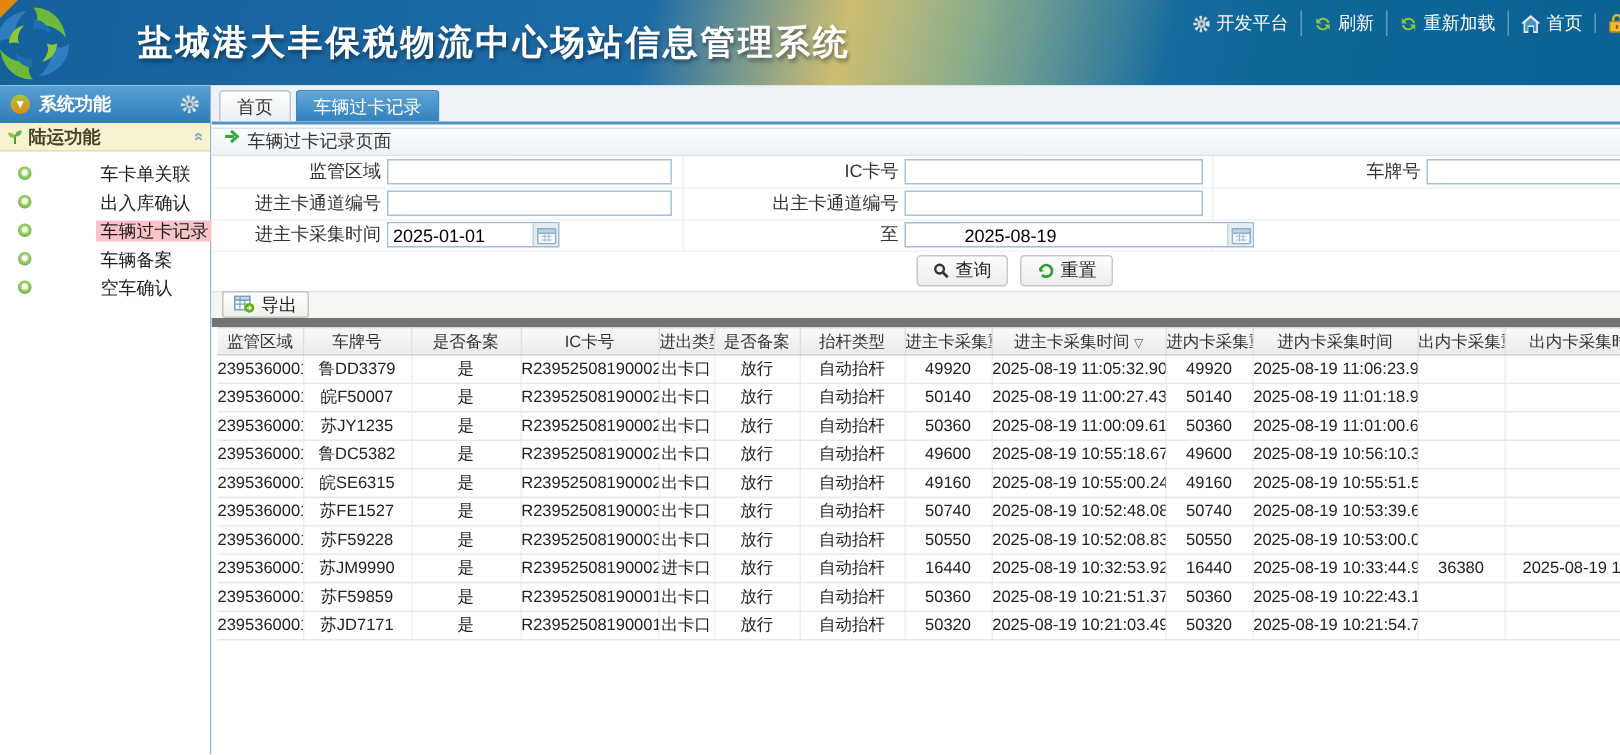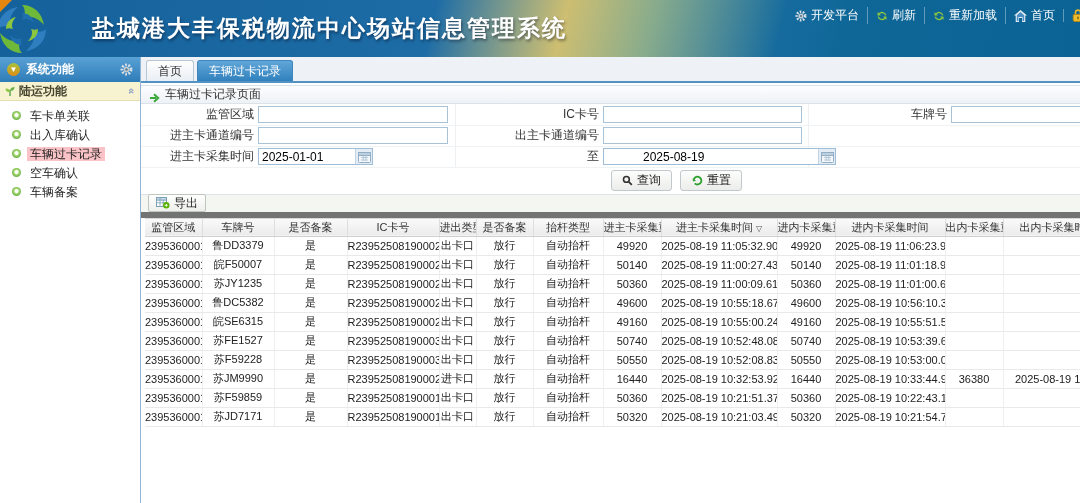--- a/index.html
+++ b/index.html
@@ -36,36 +36,36 @@
     text-align:center; display:inline-block; }
   .section-bar { height:19px; background:#f7f2cf; border-bottom:1px solid #e5deb0;
     display:flex; align-items:center; gap:4px; padding:0 5px;
     font-size:12px; font-weight:bold; color:#44442e; }
   .collapse-icon { margin-left:auto; color:#8aa0c5; font-size:11px; transform:rotate(90deg); cursor:pointer; }
   .menu { padding-top:5px; }
   .menu-item { height:19px; display:flex; align-items:center; gap:6px; padding-left:12px;
     font-size:12px; color:#1d1d1d; cursor:pointer; white-space:nowrap; }
   .dot { width:9px; height:9px; border-radius:50%; flex:0 0 9px;
     background:radial-gradient(circle at 50% 45%, #ffffff 0 22%, #9fd468 40%, #3f8f34 100%); }
-  .mlabel { padding:0 3px; line-height:14px; }
+  .mlabel { padding:0 3px; line-height:14px;margin-left:37px; }
   .mlabel.selected { background:#f9c3c7; }
 
   
   .main { position:absolute; left:141px; top:57px; right:0; bottom:0; background:#fff; overflow:hidden; }
 
   .tabstrip { height:26px; background:#eef2f6; border-bottom:2px solid #5293c6;
     display:flex; align-items:flex-end; padding-left:5px; gap:3px; }
   .tab { height:21px; line-height:20px; padding:0 11px; font-size:12px;
     border:1px solid #b7c7d5; border-bottom:none; border-radius:3px 3px 0 0;
     background:linear-gradient(#fefefe,#e9eff4); color:#333; cursor:pointer; white-space:nowrap; }
   .tab.active { background:linear-gradient(#60a6d8,#3181bd); border-color:#3d86bf; color:#fff; }
 
   .titlebar { height:19px; margin-top:2px; background:linear-gradient(#fcfdfe,#eef2f6);
     border-top:1px solid #dbe3ea; border-bottom:1px solid #dbe3ea;
-    display:flex; align-items:flex-end; gap:5px; padding-left:8px; font-size:12px; color:#333; }
+    display:flex; align-items:flex-start; gap:5px; padding-left:8px; font-size:12px; color:#333; }
 
   .search-table { border-collapse:collapse; table-layout:fixed; width:1110px; }
   .search-table td { height:21px; font-size:12px; color:#333; padding:0;
     border-bottom:1px solid #f0f3f6; white-space:nowrap; }
   .search-table td.lbl { text-align:right; padding-right:4px; }
   .search-table td.sep { border-right:1px solid #eef1f4; }
   .txt { height:17px; border:1px solid #a8c2d8; font-size:12px; padding:0 2px; vertical-align:middle; }
   .w-a { width:190px; } .w-b { width:199px; } .w-c { width:292px; }
   .datebox { display:inline-flex; align-items:center; border:1px solid #9fbdd6;
     background:#fff; height:17px; vertical-align:middle; }
@@ -196,25 +196,25 @@
         <div class="menu-item">
           <span class="dot"></span>
           <span class="mlabel">出入库确认</span>
         </div>
         <div class="menu-item">
           <span class="dot"></span>
           <span class="mlabel selected">车辆过卡记录</span>
         </div>
         <div class="menu-item">
           <span class="dot"></span>
-          <span class="mlabel">空车确认</span>
+          <span class="mlabel">车辆备案</span>
         </div>
         <div class="menu-item">
           <span class="dot"></span>
-          <span class="mlabel">车辆备案</span>
+          <span class="mlabel">空车确认</span>
         </div>
       </div>
   </div>
 
   <div class="main">
 
     <div class="tabstrip">
         <span class="tab">首页</span>
         <span class="tab active">车辆过卡记录</span>
       </div>

